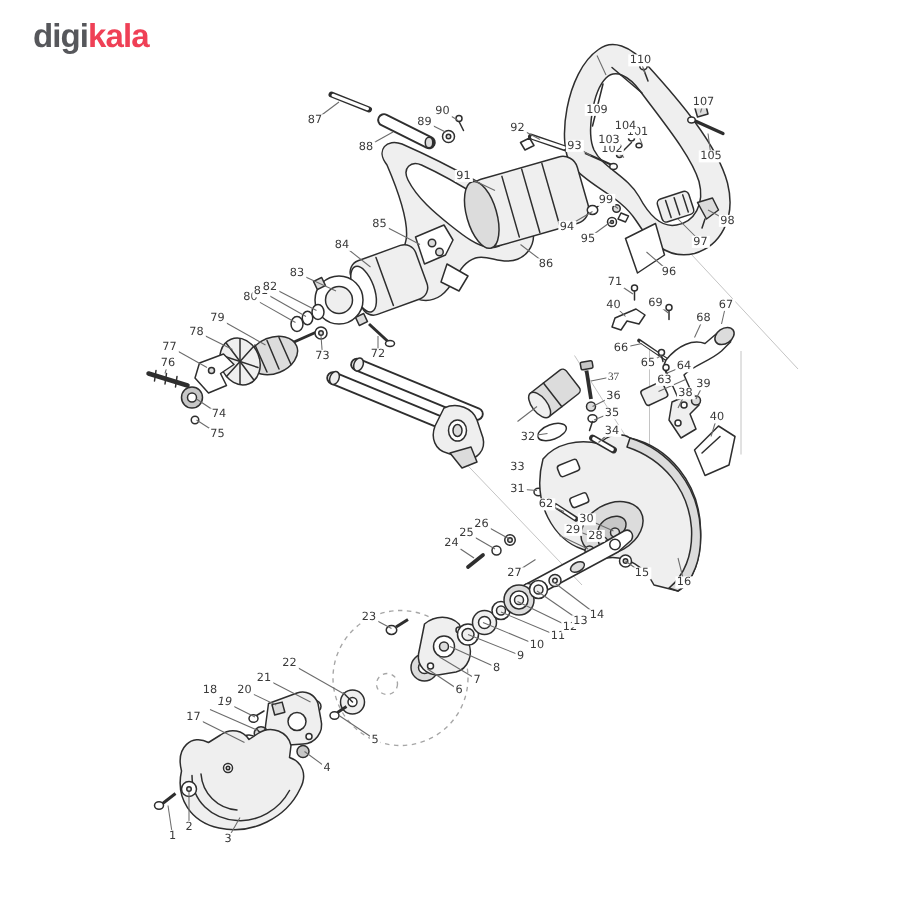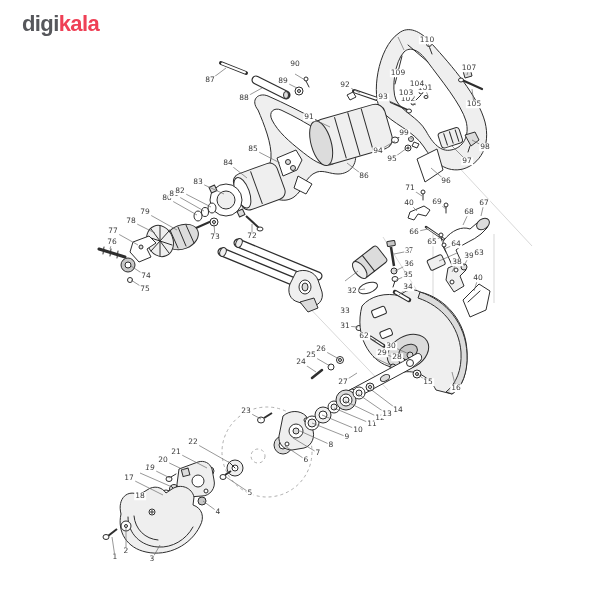--- a/index.html
+++ b/index.html
@@ -514,21 +514,21 @@
       <div class="plabel" style="left: 331px; top: 445px;">8</div>
       <div class="plabel" style="left: 347px; top: 437px;">9</div>
       <div class="plabel" style="left: 358px; top: 430px;">10</div>
       <div class="plabel" style="left: 372px; top: 424px;">11</div>
       <div class="plabel" style="left: 380px; top: 418px;">12</div>
       <div class="plabel" style="left: 387px; top: 414px;">13</div>
       <div class="plabel" style="left: 398px; top: 410px;">14</div>
       <div class="plabel" style="left: 428px; top: 382px;">15</div>
       <div class="plabel" style="left: 456px; top: 388px;">16</div>
       <div class="plabel" style="left: 129px; top: 478px;">17</div>
-      <div class="plabel" style="left: 140px; top: 496px;">18</div>
+      <div class="plabel" style="left: 140px; top: 460px;">18</div>
       <div class="plabel" style="left: 150px; top: 468px; font-style: italic;">19</div>
       <div class="plabel" style="left: 163px; top: 460px;">20</div>
       <div class="plabel" style="left: 176px; top: 452px;">21</div>
       <div class="plabel" style="left: 193px; top: 442px;">22</div>
       <div class="plabel" style="left: 246px; top: 411px;">23</div>
       <div class="plabel" style="left: 301px; top: 362px;">24</div>
       <div class="plabel" style="left: 311px; top: 355px;">25</div>
       <div class="plabel" style="left: 321px; top: 349px;">26</div>
       <div class="plabel" style="left: 343px; top: 382px;">27</div>
       <div class="plabel" style="left: 378px; top: 357px; margin-left: 19px;">28</div>
@@ -538,21 +538,21 @@
       <div class="plabel" style="left: 332px; top: 291px; margin-left: 20px;">32</div>
       <div class="plabel" style="left: 345px; top: 281px; margin-top: 30px;">33</div>
       <div class="plabel" style="left: 408px; top: 287px;">34</div>
       <div class="plabel" style="left: 408px; top: 275px;">35</div>
       <div class="plabel" style="left: 409px; top: 264px;">36</div>
       <div class="plabel" style="left: 409px; top: 251px; font-family: Liberation Serif, serif;">37</div>
       <div class="plabel" style="left: 457px; top: 262px;">38</div>
       <div class="plabel" style="left: 469px; top: 256px;">39</div>
       <div class="plabel" style="left: 478px; top: 278px;">40</div>
       <div class="plabel" style="left: 364px; top: 336px;">62</div>
-      <div class="plabel" style="left: 479px; top: 253px;">63</div>
+      <div class="plabel" style="left: 443px; top: 253px;">63</div>
       <div class="plabel" style="left: 456px; top: 244px;">64</div>
       <div class="plabel" style="left: 432px; top: 242px;">65</div>
       <div class="plabel" style="left: 414px; top: 232px;">66</div>
       <div class="plabel" style="left: 484px; top: 203px;">67</div>
       <div class="plabel" style="left: 469px; top: 212px;">68</div>
       <div class="plabel" style="left: 437px; top: 202px;">69</div>
       <div class="plabel" style="left: 409px; top: 203px;">40</div>
       <div class="plabel" style="left: 410px; top: 188px;">71</div>
       <div class="plabel" style="left: 252px; top: 236px;">72</div>
       <div class="plabel" style="left: 215px; top: 237px;">73</div>
@@ -565,21 +565,21 @@
       <div class="plabel" style="left: 167px; top: 198px;">80</div>
       <div class="plabel" style="left: 174px; top: 194px;">81</div>
       <div class="plabel" style="left: 180px; top: 191px;">82</div>
       <div class="plabel" style="left: 198px; top: 182px;">83</div>
       <div class="plabel" style="left: 228px; top: 163px;">84</div>
       <div class="plabel" style="left: 253px; top: 149px;">85</div>
       <div class="plabel" style="left: 364px; top: 176px;">86</div>
       <div class="plabel" style="left: 210px; top: 80px;">87</div>
       <div class="plabel" style="left: 244px; top: 98px;">88</div>
       <div class="plabel" style="left: 283px; top: 81px;">89</div>
-      <div class="plabel" style="left: 295px; top: 64px;">90</div>
+      <div class="plabel" style="left: 295px; top: 74px;">90</div>
       <div class="plabel" style="left: 309px; top: 117px;">91</div>
       <div class="plabel" style="left: 345px; top: 85px;">92</div>
       <div class="plabel" style="left: 383px; top: 97px;">93</div>
       <div class="plabel" style="left: 378px; top: 151px;">94</div>
       <div class="plabel" style="left: 392px; top: 159px;">95</div>
       <div class="plabel" style="left: 446px; top: 181px;">96</div>
       <div class="plabel" style="left: 467px; top: 161px;">97</div>
       <div class="plabel" style="left: 485px; top: 147px;">98</div>
       <div class="plabel" style="left: 404px; top: 133px;">99</div>
       <div class="plabel" style="left: 425px; top: 88px;">101</div>

